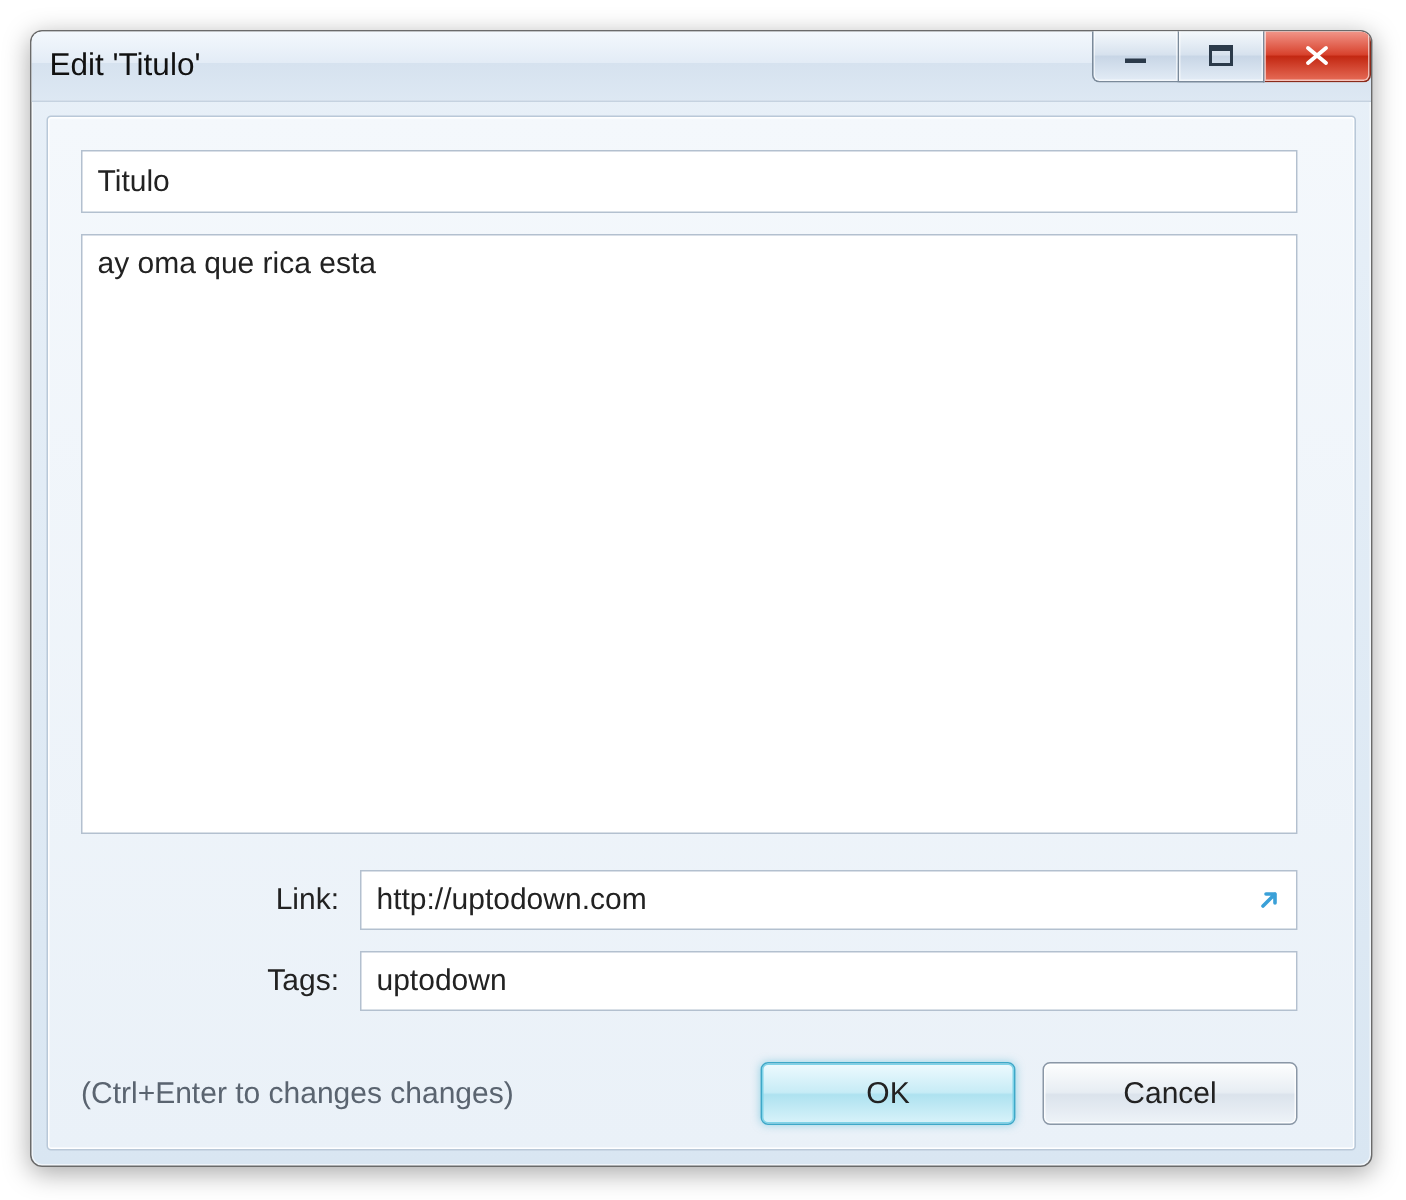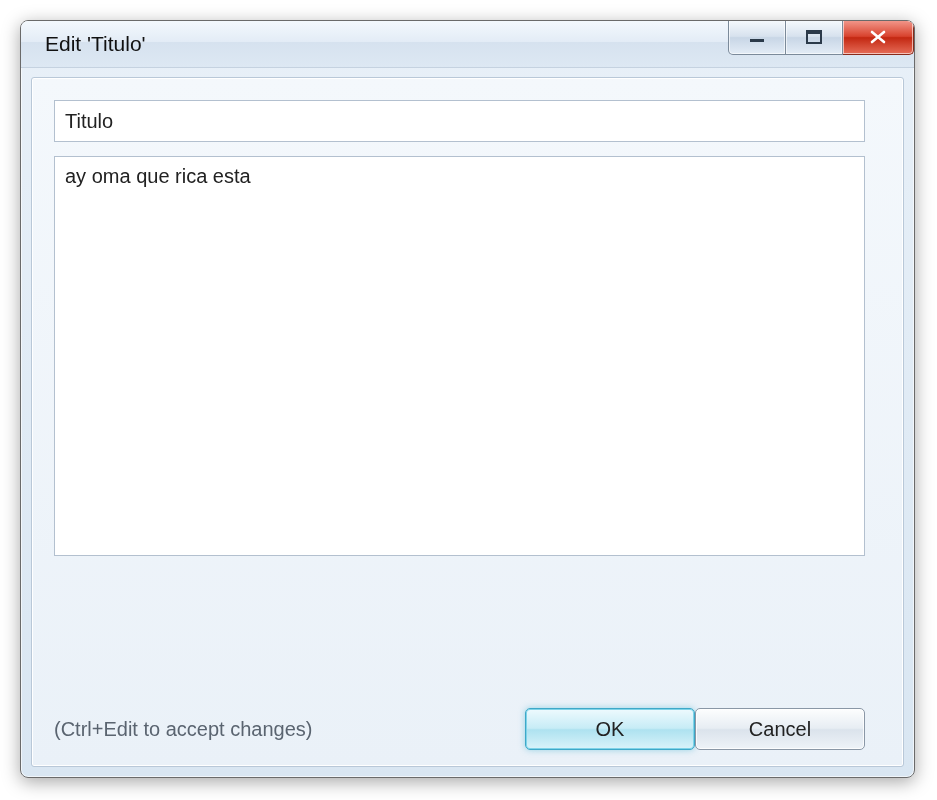--- a/index.html
+++ b/index.html
@@ -5,21 +5,21 @@
   html,body{margin:0;padding:0;width:937px;height:800px;background:#fff;font-family:"Segoe UI",Tahoma,sans-serif;font-size:20px;color:#222;}
   .window{
     position:absolute;left:20px;top:20px;width:893px;height:756px;
     border:1px solid #6a6a6a;border-radius:8px;
     background:linear-gradient(to bottom,#e8f0f8 0%,#d9e6f2 100%);
     box-shadow:0 4px 18px rgba(0,0,0,.35),inset 0 0 0 1px rgba(255,255,255,.6);
     overflow:hidden;
   }
   .titlebar{
     height:46px;display:flex;align-items:center;justify-content:space-between;
-    padding:0 0 0 24px;
+    padding:0 0 0 12px;
     background:linear-gradient(to bottom,#f3f8fd 0%,#e3ecf6 45%,#d6e2ef 46%,#dde8f3 100%);
     border-bottom:1px solid #c5d2e0;
   }
   .titlebar .title{font-size:21px;color:#111;}
   .winbtns{display:flex;height:100%;}
   .winbtn{
     width:56px;height:34px;margin-top:-1px;
     border:1px solid #7b8a9a;border-top:none;
     background:linear-gradient(to bottom,#f6fafd,#d7e2ee 48%,#c8d6e6 52%,#e3ecf6);
     display:flex;align-items:center;justify-content:center;
@@ -57,21 +57,21 @@
   .link-icon{
     position:absolute;right:8px;top:50%;transform:translateY(-50%);
     width:22px;height:22px;display:flex;align-items:center;justify-content:center;
   }
   .footer{
     margin-top:auto;display:flex;align-items:center;padding-top:18px;
   }
   .hint{color:#5a6470;font-size:20px;}
   .spacer{flex:1;}
   .btn{
-    min-width:170px;height:42px;
+    min-width:170px;height:42px;margin-left:18px;
     border:1px solid #8a97a6;border-radius:5px;
     background:linear-gradient(to bottom,#fdfefe,#e7edf3 48%,#dbe3ec 52%,#eef3f8);
     font:inherit;color:#222;cursor:default;
     box-shadow:inset 0 0 0 1px rgba(255,255,255,.8);
   }
   .btn.primary{
     border:1px solid #3ea8c8;
     background:linear-gradient(to bottom,#eefafe,#c7ecf6 48%,#aee2f0 52%,#d9f3fa);
     box-shadow:0 0 0 1px #7fd3e8 inset,0 0 6px rgba(70,180,210,.5);
   }
@@ -102,22 +102,44 @@
       </div>
     </div>
   </div>
 
   <div class="client">
 
     <input class="txt" type="text" value="Titulo" style="">
 
     <textarea class="ta" style="">ay oma que rica esta</textarea>
 
+    <div class="form-rows">
+
+      <div class="row">
+        <label>Link:</label>
+        <div class="field">
+          <input class="txt" type="text" value="http://uptodown.com" style="">
+          <span class="link-icon">
+            <svg width="20" height="20" viewBox="0 0 20 20">
+              <path d="M6 14 L14 6 M14 6 H8 M14 6 V12" fill="none" stroke="#3aa0d8" stroke-width="2.4" stroke-linecap="round" stroke-linejoin="round"></path>
+            </svg>
+          </span>
+        </div>
+      </div>
+
+      <div class="row">
+        <label>Tags:</label>
+        <div class="field">
+          <input class="txt" type="text" value="uptodown" style="">
+        </div>
+      </div>
+
+    </div>
 
     <div class="footer">
-      <span class="hint">(Ctrl+Edit to accept changes)</span>
+      <span class="hint">(Ctrl+Enter to changes changes)</span>
       <span class="spacer"></span>
       <button class="btn primary">OK</button>
       <button class="btn">Cancel</button>
     </div>
 
   </div>
 </div>
 
 </body></html>

